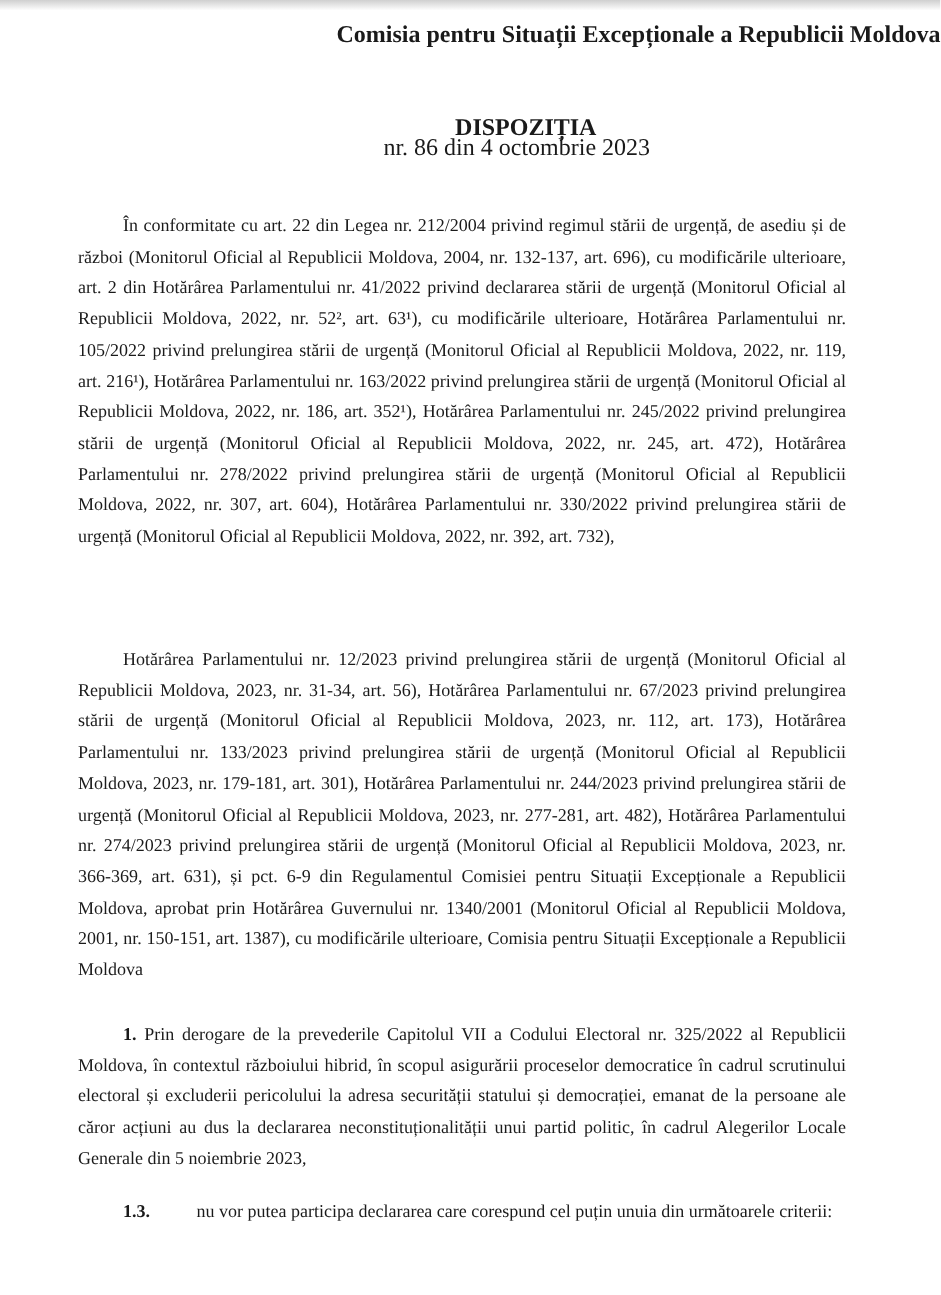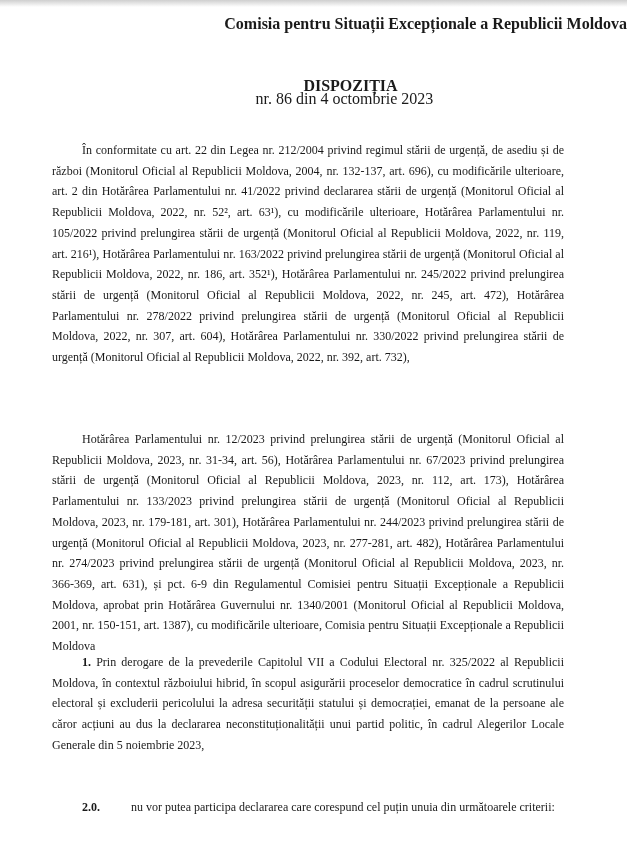--- a/index.html
+++ b/index.html
@@ -31,21 +31,21 @@
     padding-left: 62px; box-sizing: border-box;
   }
   .body-block {
     position: absolute; left: 52px; width: 512px;
     font-size: 12px; line-height: 20.7px;
     text-align: justify;
   }
   .body-block p { margin: 0; text-indent: 30px; }
   .p1 { top: 140px; }
   .p2 { top: 384px; margin-top: 45px; }
-  .art1 { top: 652px; }
+  .art1 { top: 679px; }
   .art11 { top: 797px; }
   .bold { font-weight: bold; }
   .tab { display: inline-block; width: 28px; }
 </style>
 </head>
 <body>
 
 <div class="top-shadow"></div>
 
 <div class="page">
@@ -63,17 +63,17 @@
 
   <div class="body-block art1">
     <p>
       <span class="bold">1.</span>
       <span>Prin derogare de la prevederile Capitolul VII a Codului Electoral nr. 325/2022 al Republicii Moldova, în contextul războiului hibrid, în scopul asigurării proceselor democratice în cadrul scrutinului electoral și excluderii pericolului la adresa securității statului și democrației, emanat de la persoane ale căror acțiuni au dus la declararea neconstituționalității unui partid politic, în cadrul Alegerilor Locale Generale din 5 noiembrie 2023,</span>
     </p>
   </div>
 
   <div class="body-block art11">
     <p>
-      <span class="bold">2.0.</span><span class="tab"></span>
+      <span class="bold">1.3.</span><span class="tab"></span>
       <span>nu vor putea participa declararea care corespund cel puțin unuia din următoarele criterii:</span>
     </p>
   </div>
 </div>
 
 </body></html>

